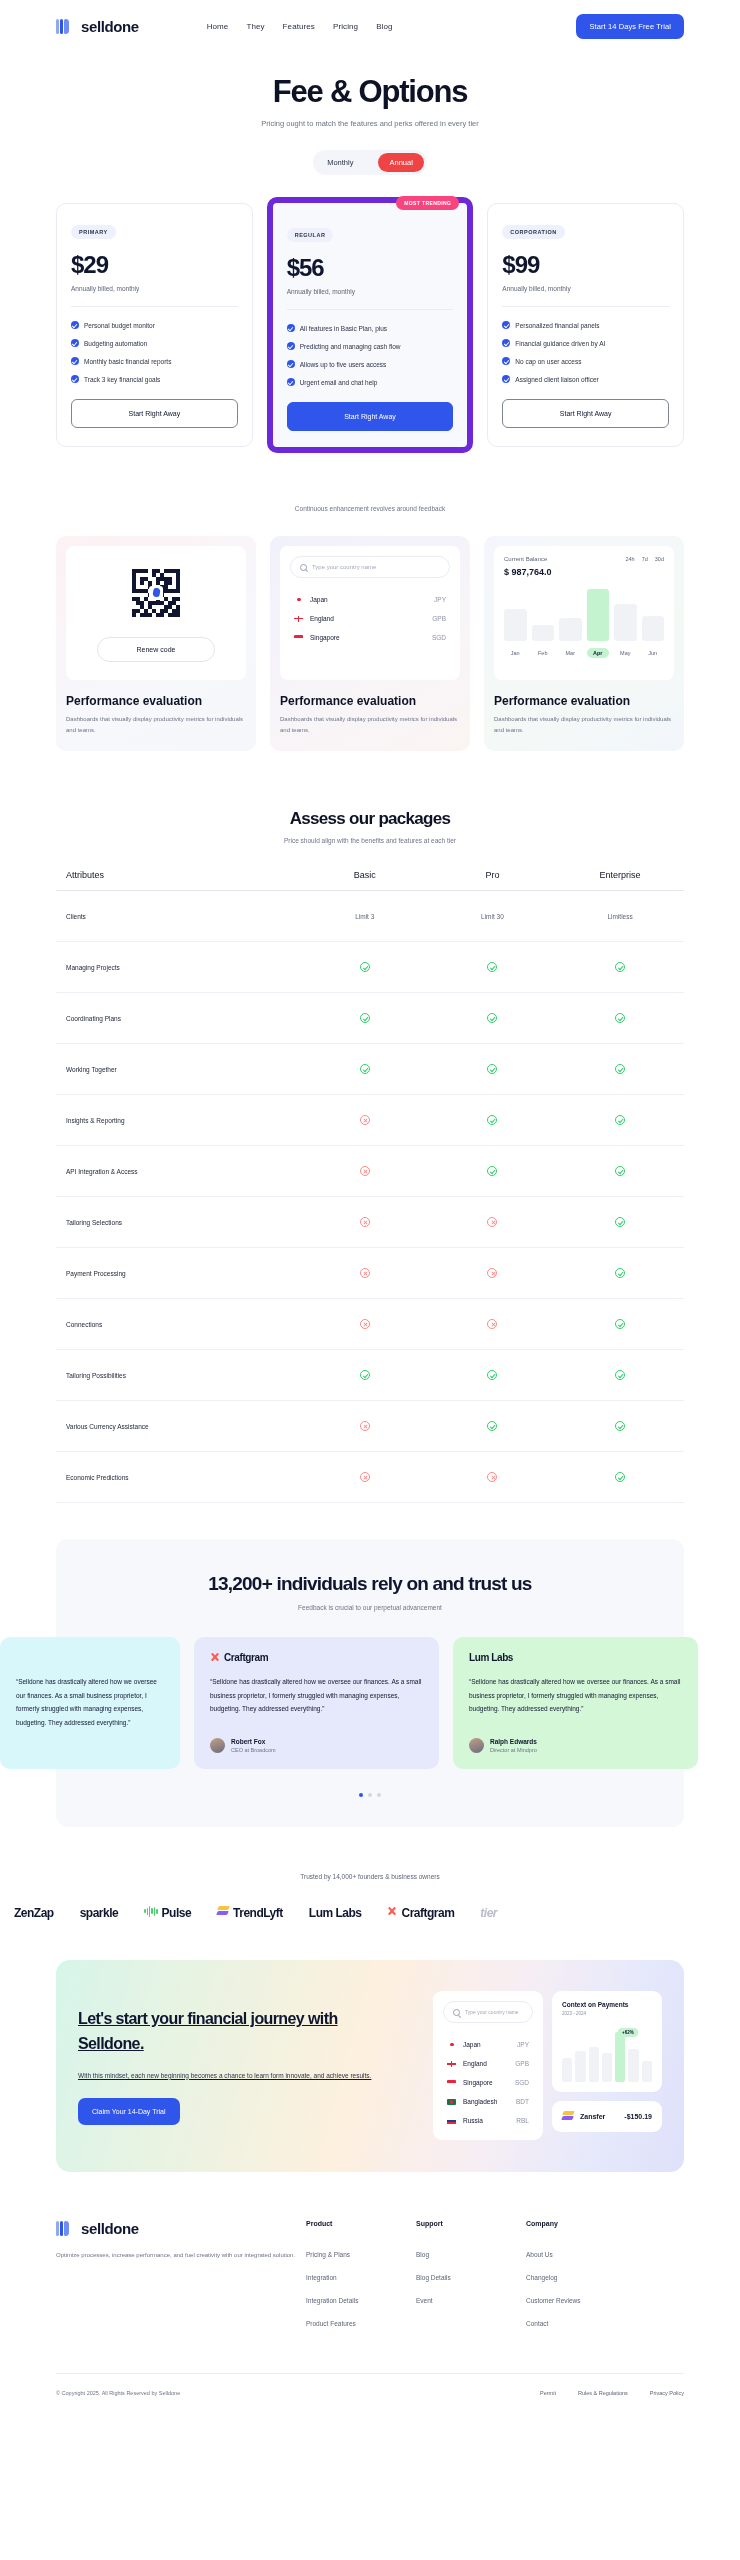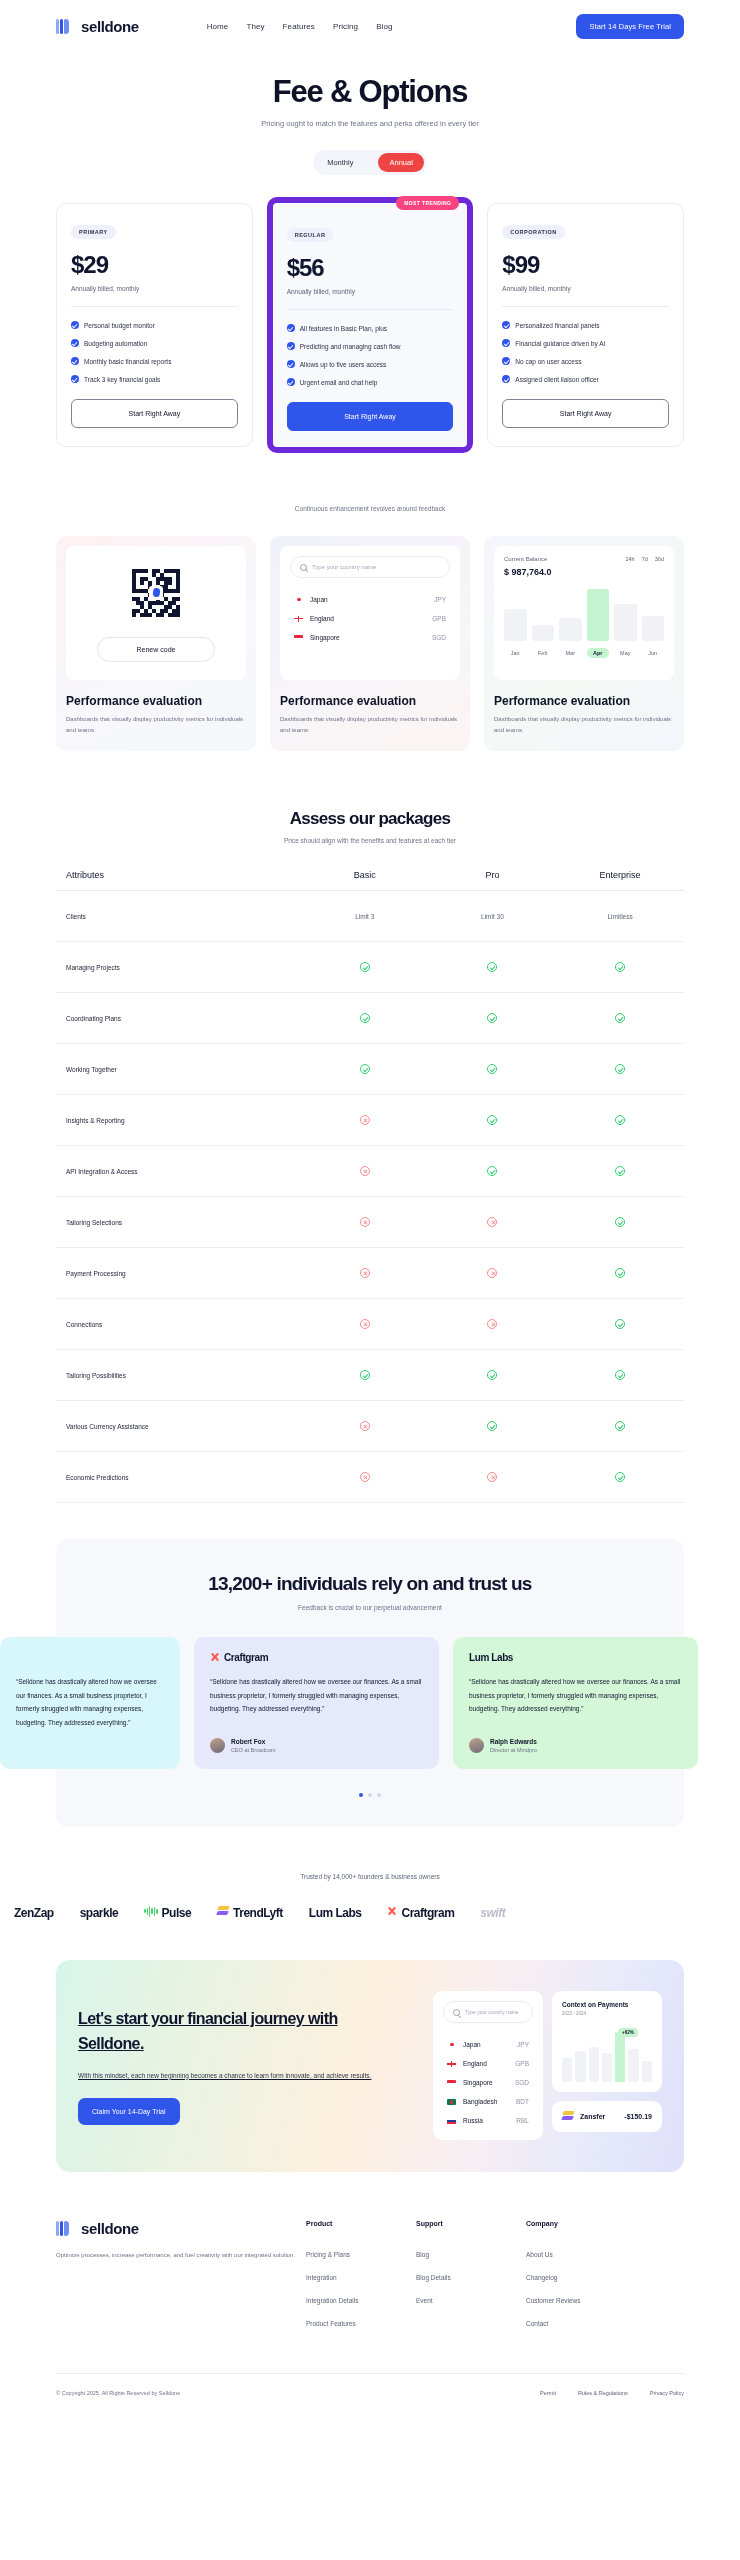--- a/index.html
+++ b/index.html
@@ -707,21 +707,21 @@
           <span class="txt">TrendLyft</span>
         </span>
       <span class="logo-item">
           <span class="txt">Lum Labs</span>
         </span>
       <span class="logo-item">
           <span class="craft-star"></span>
           <span class="txt">Craftgram</span>
         </span>
       <span class="logo-item">
-          <span class="txt muted">swift</span>
+          <span class="txt muted">tier</span>
         </span>
     </div>
   </div>
 
   <div class="cta">
     <div class="cta-left">
       <h2>Let's start your financial journey with Selldone.</h2>
       <p>With this mindset, each new beginning becomes a chance to learn form innovate, and achieve results.</p>
       <button class="cta-btn">Claim Your 14-Day Trial</button>
     </div>

